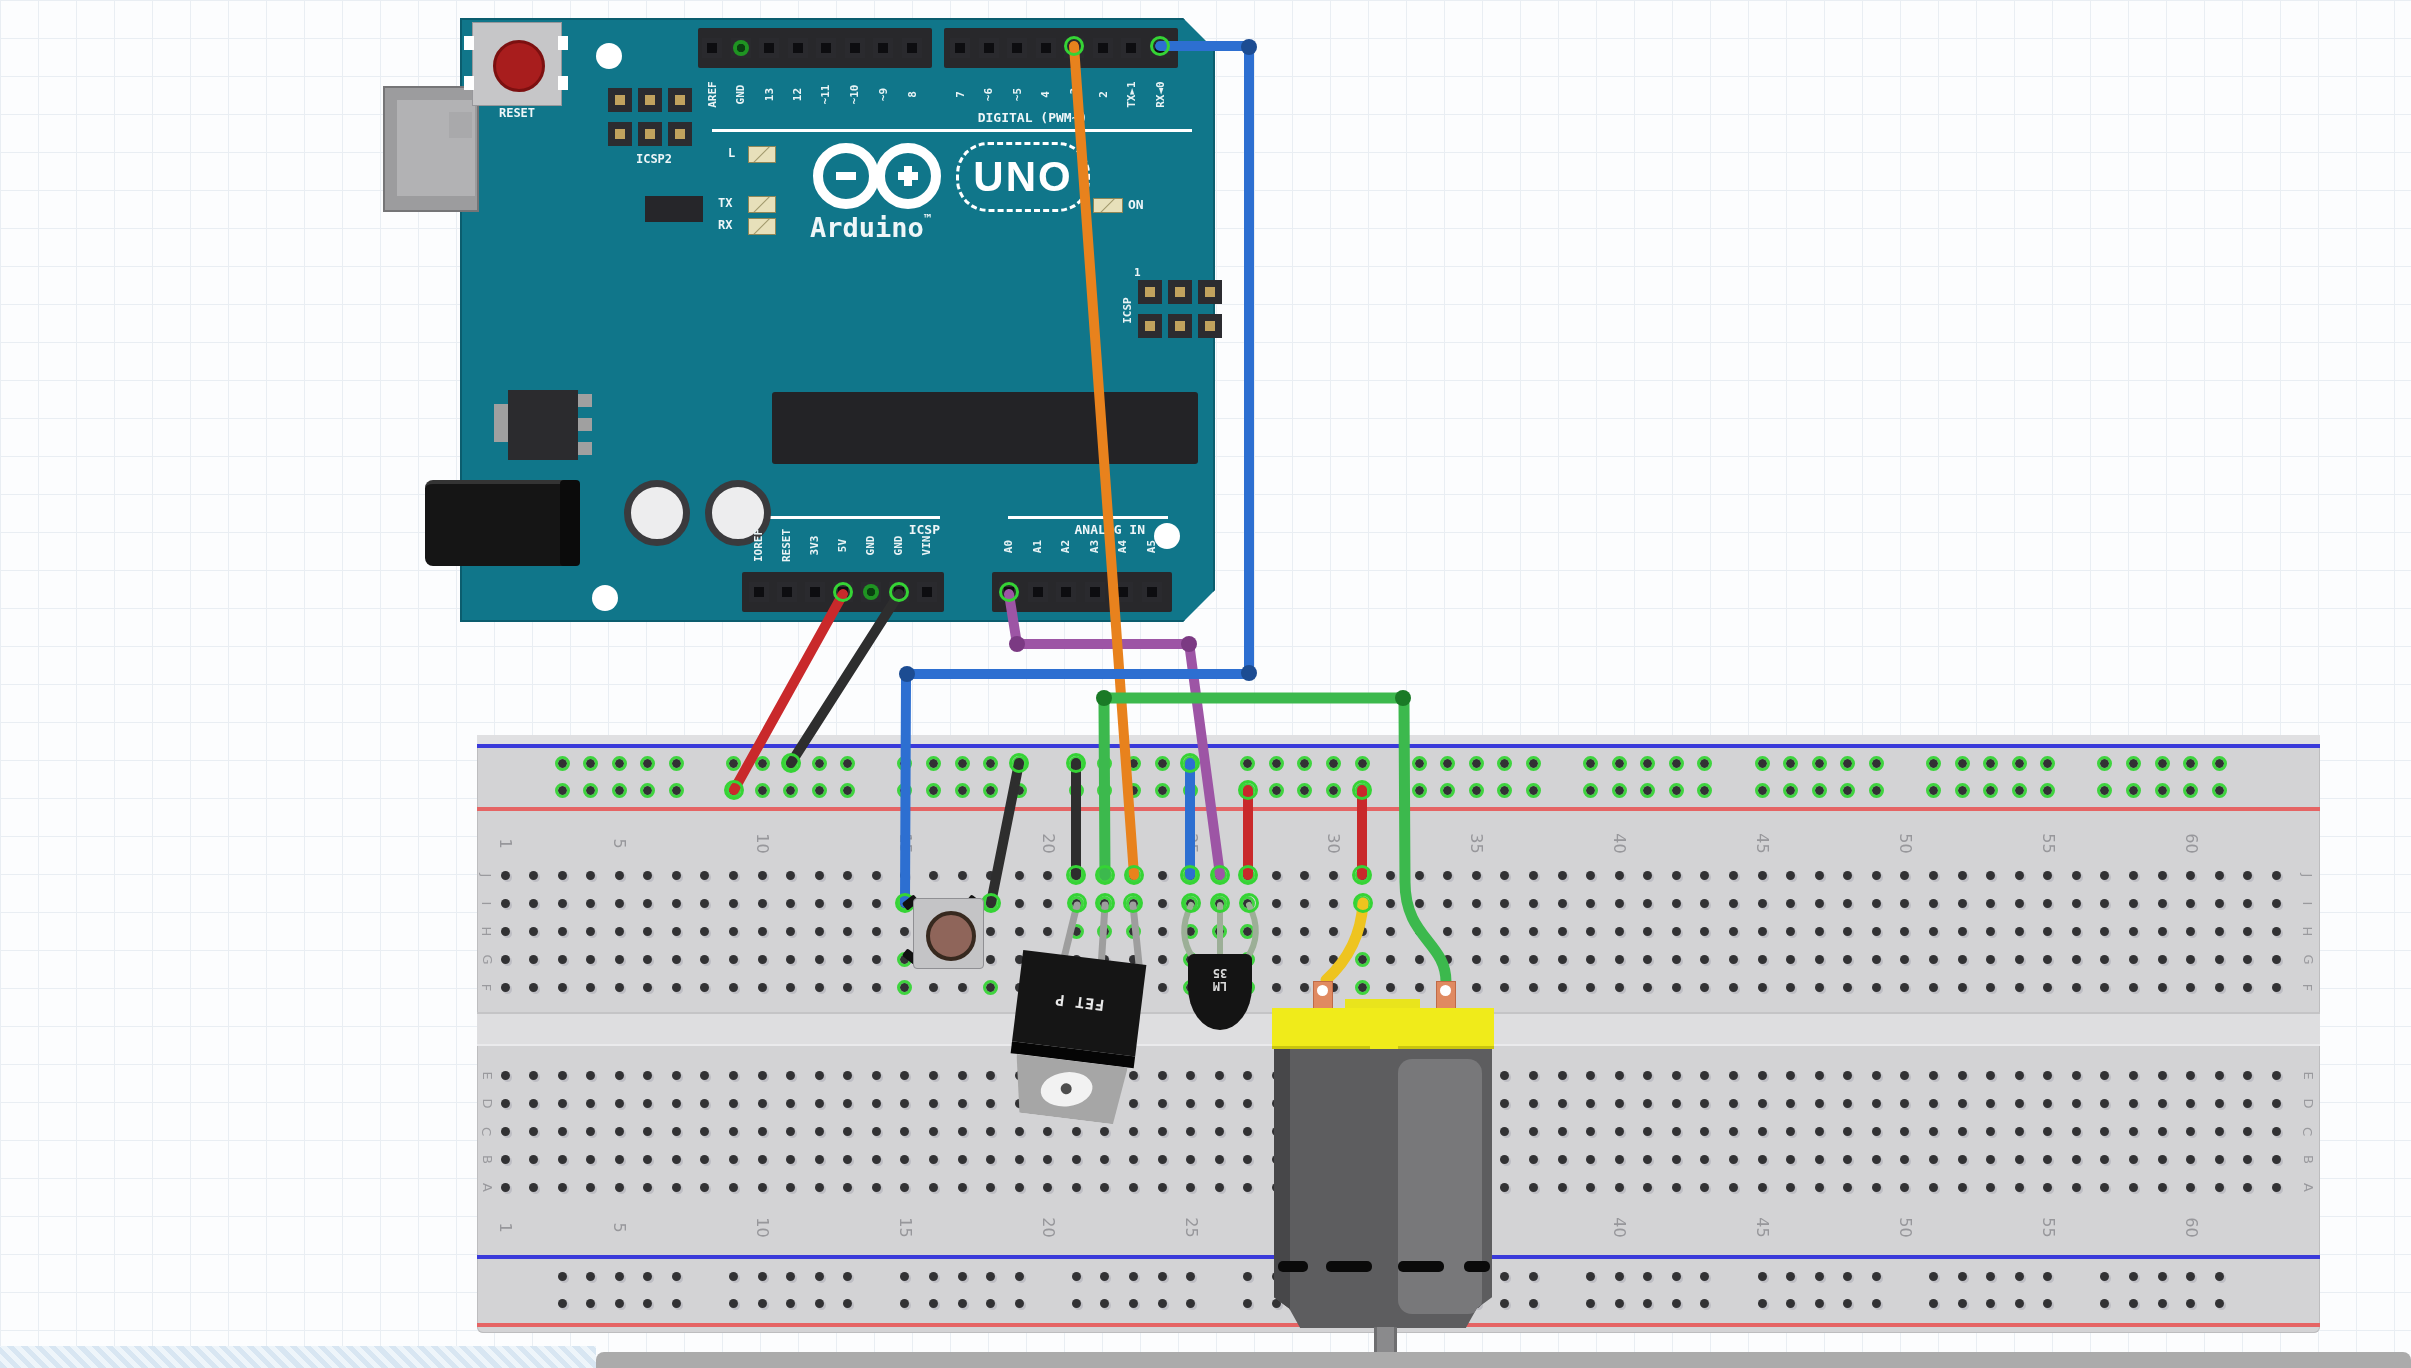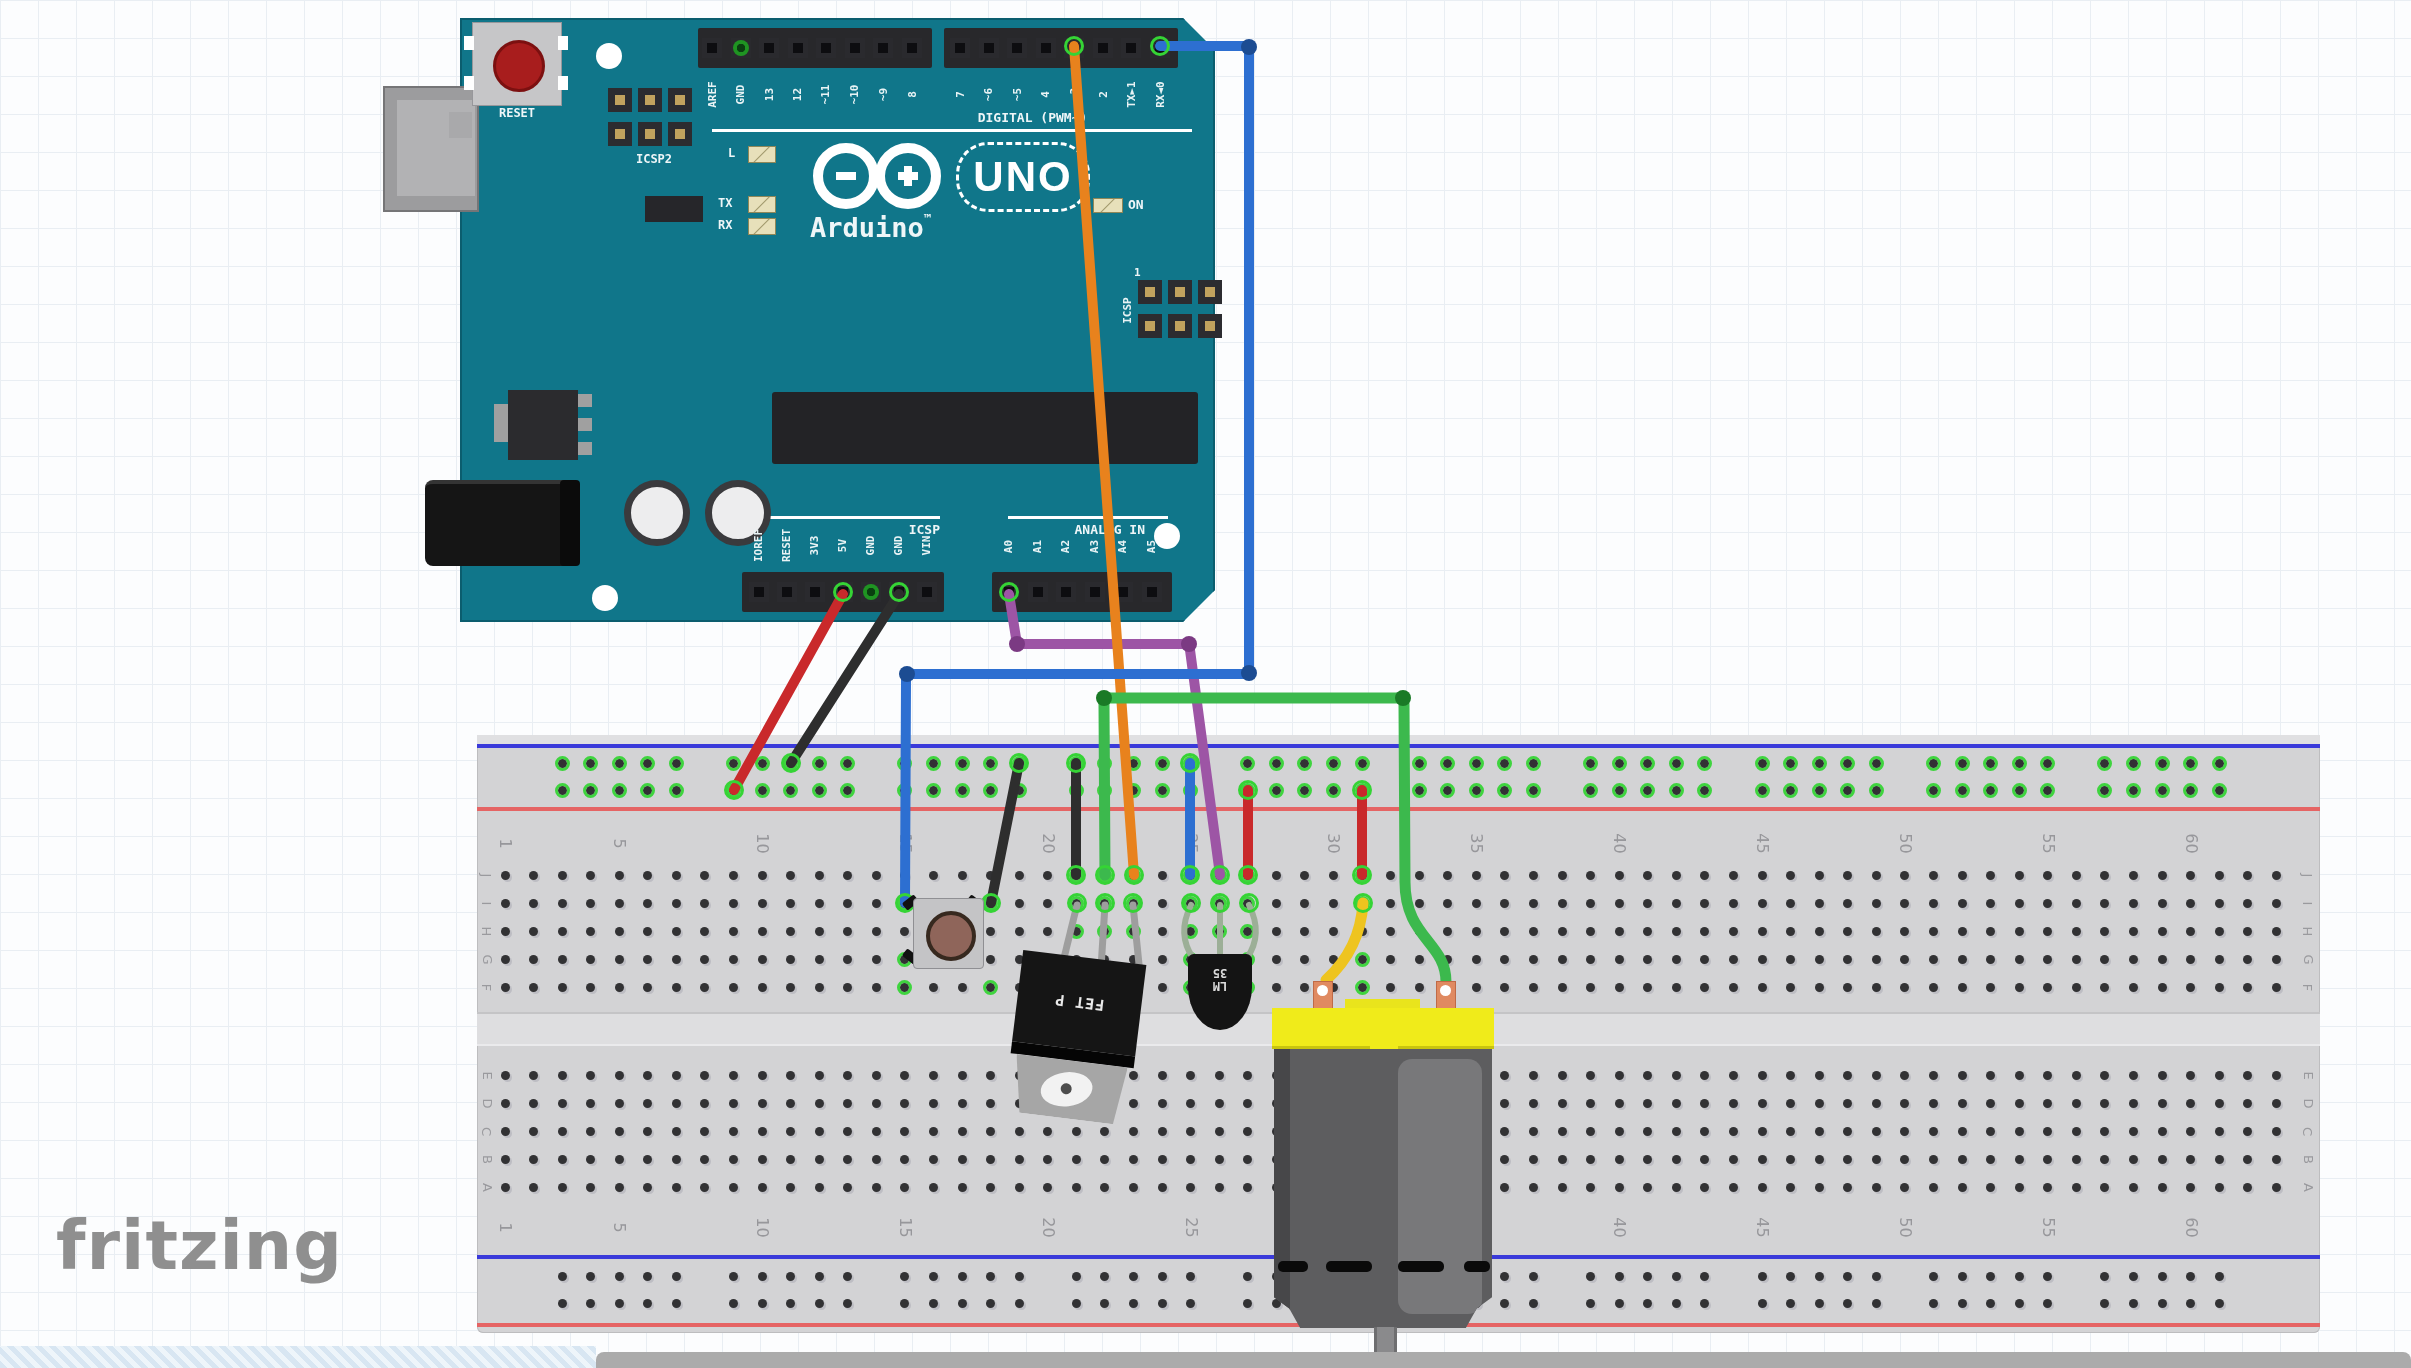--- a/index.html
+++ b/index.html
@@ -31,21 +31,20 @@
      background:radial-gradient(circle,#0a3f10 0 4px,#1f9422 4.5px);}
   .goldpin{position:absolute;width:24px;height:24px;background:#2c2c30;}
   .goldpin::after{content:"";position:absolute;left:7px;top:7px;width:10px;height:10px;background:#c2a35e;}
   .btnleg{position:absolute;width:15px;height:9px;background:#121212;border-radius:2px;}
 </style>
 </head>
 <body>
 
 <div id="scene">
 
-  <div class="abs" style="left:56px;top:1206px;font-size:68px;font-weight:bold;color:#8f8f8f;letter-spacing:1px;">fritzing</div>
 
   <div class="abs" style="left:0;top:1346px;width:596px;height:22px;
               background:repeating-linear-gradient(45deg,#d8e6f2 0 5px,#eef5fa 5px 10px);"></div>
 
   <div class="abs" style="left:596px;top:1352px;width:1815px;height:16px;background:#ababab;border-radius:8px 8px 0 0;"></div>
 
   <div class="abs" style="left:460px;top:18px;width:755px;height:604px;background:#10768a;
               box-shadow:inset 0 0 0 2px #0b5d6e;
               clip-path:polygon(0 0,723px 0,755px 32px,755px 572px,723px 604px,0 604px);"></div>
 

